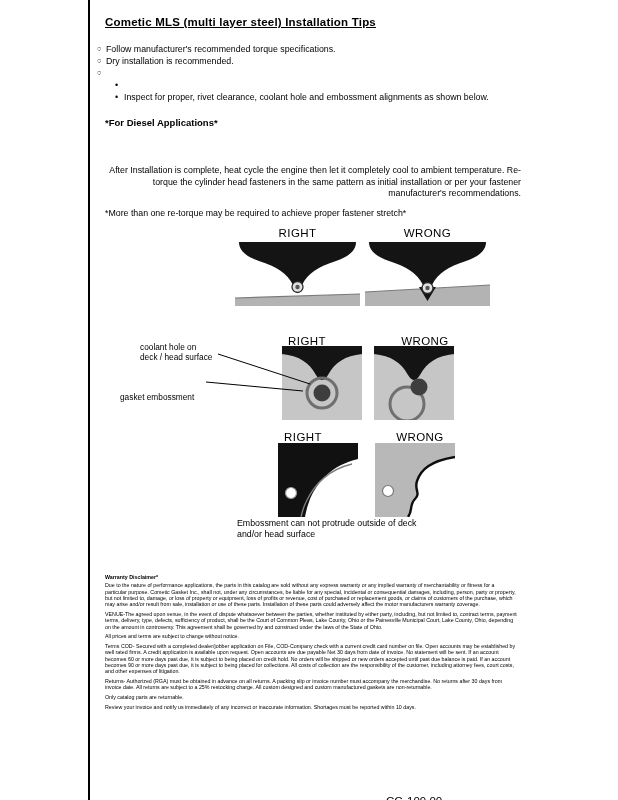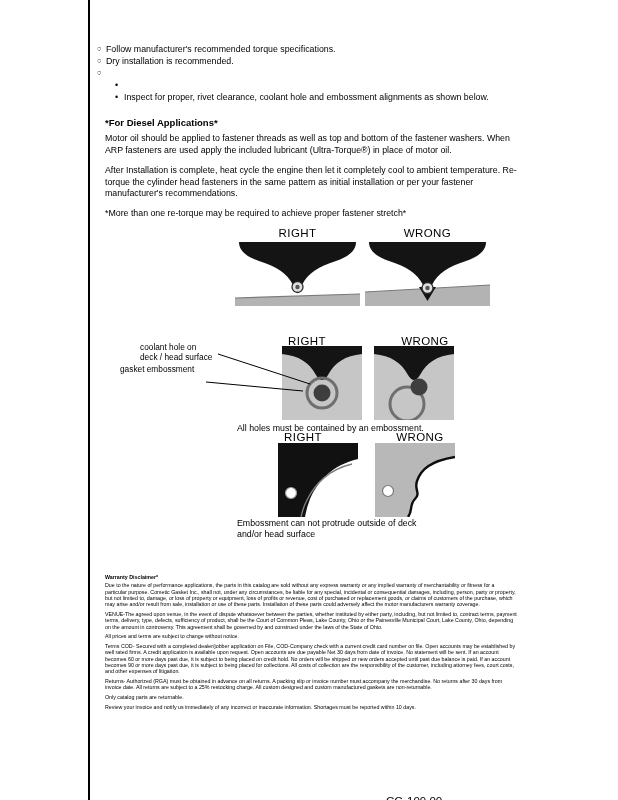--- a/index.html
+++ b/index.html
@@ -17,41 +17,42 @@
 
   .tips { position:absolute; left:97px; top:43px; font-size:8.8px; }
   .tip-row { display:flex; align-items:flex-start; line-height:12px; }
   .tip-row .bullet { width:9px; flex:0 0 9px; font-size:7.5px; line-height:12px; }
   .tip-sub { margin-left:18px; }
   .tip-sub .bullet { font-size:9px; }
 
   .diesel-heading { position:absolute; left:105px; top:117px; font-size:9.5px; font-weight:bold; }
   .para { position:absolute; left:105px; width:416px; font-size:8.8px; line-height:11.5px; }
   .para1 { top:133px; }
-  .para2 { top:165px; }
+  .para2 { top:165px;text-align:right; }
   .note { position:absolute; left:105px; top:208px; font-size:8.8px;text-align:center; }
 
   .dg-header { position:absolute; font-size:11.5px; letter-spacing:0.4px; text-align:center; }
   .dg { position:absolute; display:block; }
   .dg-caption { position:absolute; font-size:8.8px; line-height:11px; }
   .dg-label { position:absolute; font-size:8.3px; line-height:10px; }
   .leader { position:absolute; pointer-events:none; }
 
   .legal { position:absolute; left:105px; top:574px; width:412px; font-size:5.3px; line-height:6.3px; }
   .legal-heading { font-weight:bold; margin-bottom:2px; }
   .legal p { margin:0 0 3.5px 0; }
 
   .page-code { position:absolute; left:386px; top:760px; font-size:11.5px;margin-top:35px; }
 </style>
 </head>
 <body>
 
 <div class="page">
   <div class="rule-left"></div>
 
+  <div class="title">Cometic MLS (multi layer steel) Installation Tips</div>
 
   <div class="tips">
     <div class="tip-row">
       <span class="bullet">○</span>
       <span>Follow manufacturer's recommended torque specifications.</span>
     </div>
     <div class="tip-row">
       <span class="bullet">○</span>
       <span>Dry installation is recommended.</span>
     </div>
@@ -61,21 +62,20 @@
     <div class="tip-row tip-sub">
       <span class="bullet">•</span>
     </div>
     <div class="tip-row tip-sub">
       <span class="bullet">•</span>
       <span>Inspect for proper, rivet clearance, coolant hole and embossment alignments as shown below.</span>
     </div>
   </div>
 
   <div class="diesel-heading">*For Diesel Applications*</div>
-  <div class="para para1">Motor oil should be applied to fastener threads as well as top and bottom of the fastener washers. When ARP fasteners are used apply the included lubricant (Ultra-Torque®) in place of motor oil.</div>
   <div class="para para2">After Installation is complete, heat cycle the engine then let it completely cool to ambient temperature. Re-torque the cylinder head fasteners in the same pattern as initial installation or per your fastener manufacturer's recommendations.</div>
   <div class="note">*More than one re-torque may be required to achieve proper fastener stretch*</div>
 
   <div class="dg-header" style="left:235px; top:227px; width:125px;">RIGHT</div>
   <div class="dg-header" style="left:365px; top:227px; width:125px;">WRONG</div>
 
   <svg class="dg" style="left:235px; top:242px;" width="125" height="64" viewBox="0 0 125 64">
     <polygon points="0,56 125,52 125,64 0,64" fill="#b3b3b3"></polygon>
     <path d="M0,56 L125,52" stroke="#7a7a7a" stroke-width="1.2" fill="none"></path>
     <path d="M4,0 H121 C121,9 113,15 101,19 C83,25 73,31 67,43 Q62.5,50 58,43 C52,31 42,25 24,19 C12,15 4,9 4,0 Z" fill="#141414"></path>
@@ -93,42 +93,41 @@
   </svg>
 
 
   <div class="dg-header" style="left:267px; top:335px; width:80px;">RIGHT</div>
   <div class="dg-header" style="left:385px; top:335px; width:80px;">WRONG</div>
 
   <div class="dg-label" style="left:140px; top:342px;">
     <div>coolant hole on</div>
     <div>deck / head surface</div>
   </div>
-  <div class="dg-label" style="left:120px; top:364px;">gasket embossment</div>
+  <div class="dg-label" style="left:120px; top:392px;">gasket embossment</div>
 
   <svg class="dg" style="left:282px; top:346px;" width="80" height="74" viewBox="0 0 80 74">
     <rect width="80" height="74" fill="#c6c6c6"></rect>
     <path d="M0,0 H80 V8 C63,10 53,16 46,29 Q40,39 34,29 C27,16 17,10 0,8 Z" fill="#141414"></path>
     <circle cx="40" cy="47" r="15" fill="none" stroke="#6f6f6f" stroke-width="3"></circle>
     <circle cx="40" cy="47" r="8.5" fill="#3e3e3e"></circle>
   </svg>
 
   <svg class="dg" style="left:374px; top:346px;" width="80" height="74" viewBox="0 0 80 74">
     <rect width="80" height="74" fill="#c6c6c6"></rect>
     <path d="M0,0 H80 V8 C63,10 53,16 46,29 Q40,39 34,29 C27,16 17,10 0,8 Z" fill="#141414"></path>
     <circle cx="33" cy="58" r="17" fill="none" stroke="#6f6f6f" stroke-width="3"></circle>
     <circle cx="45" cy="41" r="8.5" fill="#3e3e3e"></circle>
   </svg>
 
   <svg class="leader" style="left:200px; top:344px;" width="115" height="55" viewBox="0 0 115 55">
     <line x1="18" y1="10" x2="110" y2="40" stroke="#000" stroke-width="1"></line>
     <line x1="6" y1="38" x2="103" y2="47" stroke="#000" stroke-width="1"></line>
   </svg>
 
-  <div class="dg-caption" style="left:237px; top:423px;">All holes must be contained by an embossment.</div>
 
   <div class="dg-header" style="left:263px; top:431px; width:80px;">RIGHT</div>
   <div class="dg-header" style="left:380px; top:431px; width:80px;">WRONG</div>
 
   <svg class="dg" style="left:278px; top:443px;" width="80" height="74" viewBox="0 0 80 74">
     <rect width="80" height="74" fill="#ffffff"></rect>
     <path d="M0,0 H80 V16 C54,22 40,38 32,56 C29,64 28,69 27,74 H0 Z" fill="#111111"></path>
     <path d="M74,21 C49,27 36,42 28,59 C25,65 24,70 23,74" fill="none" stroke="#7d7d7d" stroke-width="1.4"></path>
     <circle cx="13" cy="50" r="5.5" fill="#ffffff" stroke="#999999" stroke-width="1.2"></circle>
   </svg>

